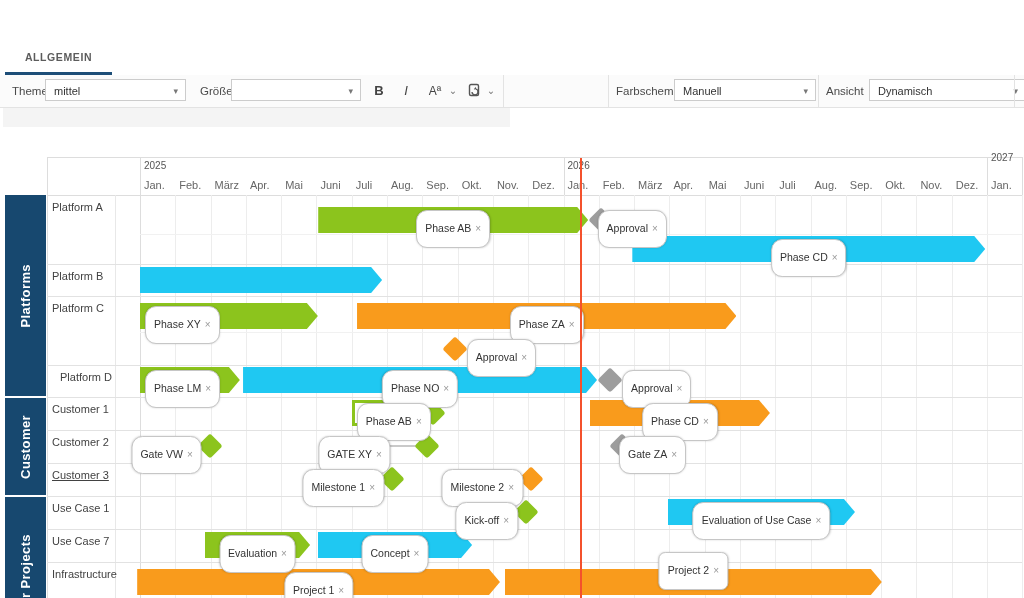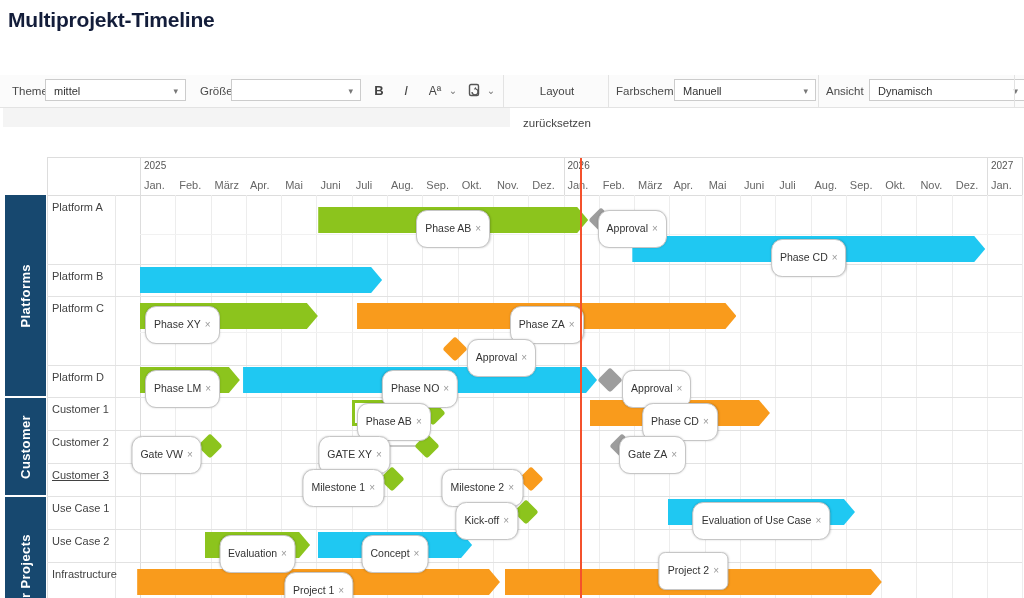--- a/index.html
+++ b/index.html
@@ -37,22 +37,27 @@
         padding:8px 8px;font-size:10.5px;color:#333;line-height:19px;white-space:nowrap;
         box-shadow:0 0 2px rgba(0,0,0,.18);cursor:pointer;}
   .pill .x{color:#999;margin-left:4px;font-size:10px;}
   .connector{position:absolute;height:2px;background:#c9c9c9;}
   .today{position:absolute;width:2px;background:#f4512c;}
 </style>
 </head>
 <body>
 
 <div class="page">
-  <div class="title">Multiprojekt-Timeline</div>
-
+
+  <div class="tabbar">
+    <div class="tab">
+      <span>ALLGEMEIN</span>
+      <span class="underline"></span>
+    </div>
+  </div>
 
   <div class="toolbar">
     <span class="tlabel" style="left:12px">Theme</span>
     <div class="select" style="left:45px;width:141px">
       <span>mittel</span>
       <span class="caret">▾</span>
     </div>
     <span class="tlabel" style="left:200px">Größe</span>
     <div class="select" style="left:231px;width:130px">
       <span></span>
@@ -64,21 +69,20 @@
     <div class="tbtn" style="left:447px;width:12px;color:#777;font-size:10px">⌄</div>
     <div class="tbtn" style="left:462px;width:22px;padding-top:8px;line-height:0">
       <svg width="15" height="15" viewBox="0 0 15 15">
         <rect x="3.5" y="1.5" width="9" height="11" rx="1.5" fill="none" stroke="#555" stroke-width="1.4"></rect>
         <path d="M10 6 a3 3 0 1 1 -4 3" fill="none" stroke="#555" stroke-width="1.3"></path>
         <path d="M9.5 3.8 L10.3 6.3 L7.8 6.6 Z" fill="#555"></path>
       </svg>
     </div>
     <div class="tbtn" style="left:485px;width:12px;color:#777;font-size:10px">⌄</div>
     <div class="divider" style="left:503px"></div>
-    <div class="tbtn" style="left:507px;width:100px">Layout zurücksetzen</div>
     <div class="divider" style="left:608px"></div>
     <span class="tlabel" style="left:616px">Farbschema</span>
     <div class="select" style="left:674px;width:142px">
       <span>Manuell</span>
       <span class="caret">▾</span>
     </div>
     <div class="divider" style="left:818px"></div>
     <span class="tlabel" style="left:826px">Ansicht</span>
     <div class="select" style="left:869px;width:157px">
       <span>Dynamisch</span>
@@ -120,21 +124,21 @@
       <div class="grid-month" style="left: 916px; top: 195px; height: 403px;"></div>
       <div class="grid-month" style="left: 952px; top: 195px; height: 403px;"></div>
       <div class="grid-month" style="left: 987px; top: 195px; height: 403px;"></div>
       <div class="grid-month" style="left: 1022px; top: 195px; height: 403px;"></div>
       <div class="vline" style="left: 140px; top: 157px; width: 1px; height: 441px;"></div>
       <div class="vline" style="left: 140px; top: 157px; width: 1px; height: 38px;"></div>
       <div class="year-label" style="left: 144px; top: 160px;">2025</div>
       <div class="vline" style="left: 564px; top: 157px; width: 1px; height: 38px;"></div>
       <div class="year-label" style="left: 567.5px; top: 160px;">2026</div>
       <div class="vline" style="left: 987px; top: 157px; width: 1px; height: 38px;"></div>
-      <div class="year-label" style="left: 991px; top: 160px;">2027</div>
+      <div class="year-label" style="left: 991px; top: 152px;">2027</div>
       <div class="month-label" style="left: 144px; top: 179px;">Jan.</div>
       <div class="month-label" style="left: 179.292px; top: 179px;">Feb.</div>
       <div class="month-label" style="left: 214.583px; top: 179px;">März</div>
       <div class="month-label" style="left: 249.875px; top: 179px;">Apr.</div>
       <div class="month-label" style="left: 285.167px; top: 179px;">Mai</div>
       <div class="month-label" style="left: 320.458px; top: 179px;">Juni</div>
       <div class="month-label" style="left: 355.75px; top: 179px;">Juli</div>
       <div class="month-label" style="left: 391.042px; top: 179px;">Aug.</div>
       <div class="month-label" style="left: 426.333px; top: 179px;">Sep.</div>
       <div class="month-label" style="left: 461.625px; top: 179px;">Okt.</div>
@@ -169,26 +173,26 @@
       </div>
       <div class="band" style="top: 398px; height: 97px; background: rgb(23, 72, 111);">
         <span>Customer</span>
       </div>
       <div class="band" style="top: 497px; height: 170px; background: rgb(23, 72, 111);">
         <span>Other Projects</span>
       </div>
       <div class="row-label" style="top: 201px;">Platform A</div>
       <div class="row-label" style="top: 270px;">Platform B</div>
       <div class="row-label" style="top: 302px;">Platform C</div>
-      <div class="row-label" style="top: 371px;">Platform D</div>
+      <div class="row-label" style="top: 371px; margin-left: 8px;">Platform D</div>
       <div class="row-label" style="top: 403px;">Customer 1</div>
       <div class="row-label" style="top: 436px;">Customer 2</div>
       <div class="row-label" style="top: 469px; text-decoration: underline;">Customer 3</div>
       <div class="row-label" style="top: 502px;">Use Case 1</div>
-      <div class="row-label" style="top: 535px;">Use Case 2</div>
+      <div class="row-label" style="top: 535px;">Use Case 7</div>
       <div class="row-label" style="top: 568px;">Infrastructure</div>
       <div class="bar" style="left: 318.223px; top: 207px; width: 269.981px; background: rgb(140, 196, 29); z-index: 3;"></div>
       <div class="pill" style="z-index: 6; left: 453.214px; top: 210px; transform: translateX(-50%);"><span>Phase AB</span><span class="x">×</span></div>
       <div class="diamond" style="left: 591.556px; top: 211px; background: rgb(157, 157, 157); z-index: 4;"></div>
       <div class="pill" style="z-index: 6; left: 597.556px; top: 210px;"><span>Approval</span><span class="x">×</span></div>
       <div class="bar" style="left: 632.319px; top: 236px; width: 352.917px; background: rgb(31, 200, 242); z-index: 3;"></div>
       <div class="pill" style="z-index: 6; left: 808.777px; top: 239px; transform: translateX(-50%);"><span>Phase CD</span><span class="x">×</span></div>
       <div class="bar" style="left: 140px; top: 267px; width: 242.101px; background: rgb(31, 200, 242); z-index: 3;"></div>
       <div class="bar" style="left: 140px; top: 303px; width: 177.87px; background: rgb(140, 196, 29); z-index: 3;"></div>
       <div class="pill" style="z-index: 6; left: 145px; top: 306px;"><span>Phase XY</span><span class="x">×</span></div>

